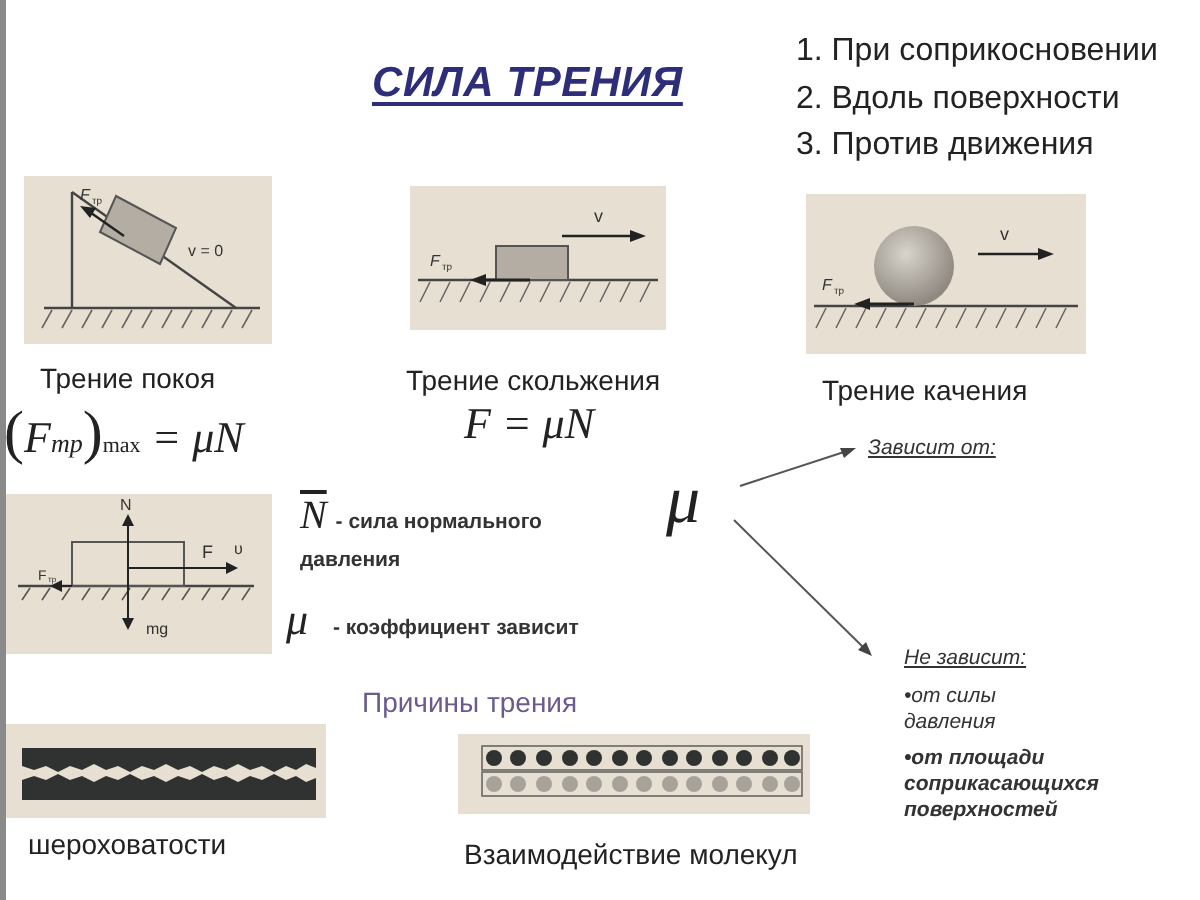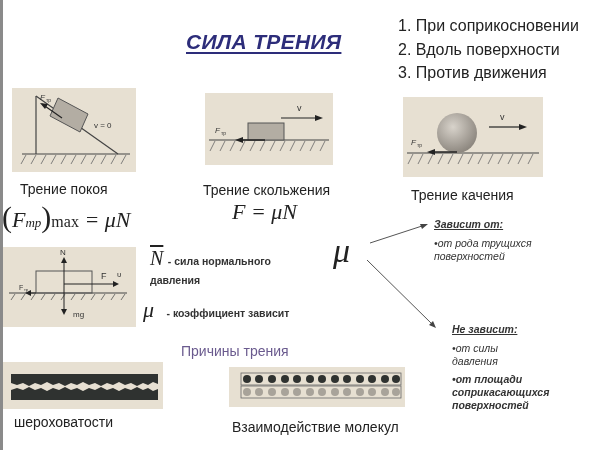--- a/index.html
+++ b/index.html
@@ -8,21 +8,21 @@
   .abs { position:absolute; }
   .leftbar { left:0; top:0; width:3px; height:450px; background:#8a8a8a; }
   .title { left:186px; top:30px; font-size:21px; font-weight:bold; font-style:italic;
            color:#2d2d7a; text-decoration:underline; text-decoration-thickness:2px; text-underline-offset:3px; letter-spacing:0.3px; }
   .rules { left:398px; top:14px; font-size:16px; color:#222; line-height:23.5px; }
   .panel { background:#e7e0d2; }
   .caption { font-size:14px; color:#222; }
   .formula { font-family:"Liberation Serif", serif; font-style:italic; font-size:22px; color:#222; }
   .mu-big { font-family:"Liberation Serif", serif; font-style:italic; font-size:34px; color:#222; }
   .dep { font-size:10.5px; font-style:italic; color:#333; line-height:13px; }
-  .dep .head { font-weight:bold; text-decoration:underline; margin-bottom:6px; }
+  .dep .head { font-weight:normal; text-decoration:underline; margin-bottom:6px; }
   .dep .item { margin-bottom:5px; }
   .legend { font-size:10.5px; font-weight:bold; color:#333; }
   .causes { left:181px; top:343px; font-size:14px; color:#6a5a8e; }
   svg { display:block; }
 </style>
 </head>
 <body>
 
 <div class="abs leftbar"></div>
 
@@ -55,21 +55,21 @@
     <polygon points="46,10 76,26 68,44 38,28" fill="#b3ada3" stroke="#555" stroke-width="1"></polygon>
     <line x1="50" y1="30" x2="30" y2="16" stroke="#222" stroke-width="1.2"></line>
     <polygon points="28,15 36,16 33,21" fill="#222"></polygon>
     <text x="28" y="12" font-size="8" font-style="italic" fill="#333" font-family="Liberation Sans, sans-serif">F</text>
     <text x="34" y="14" font-size="5" fill="#333" font-family="Liberation Sans, sans-serif">тр</text>
     <text x="82" y="40" font-size="8" fill="#333" font-family="Liberation Sans, sans-serif">v = 0</text>
   </svg>
 </div>
 <div class="abs caption" style="left:20px;top:181px;">Трение покоя</div>
 <div class="abs formula" style="left:2px;top:200px;">
-  <span style="font-size:30px;font-style:normal;">(</span><span>F</span><span style="font-size:13px;">тр</span><span style="font-size:30px;font-style:normal;">)</span><span style="font-size:16px;font-style:normal;">max</span>
+  <span style="font-size:30px;font-style:normal;">(</span><span>F</span><span style="font-size:13px;">тр</span><span style="font-size:30px;font-style:normal;">)</span><span style="font-size:11px;font-style:normal;">max</span>
   <span>= μN</span>
 </div>
 
 <div class="abs panel" style="left:205px;top:93px;width:128px;height:72px;">
   <svg width="128" height="72" viewBox="0 0 128 72">
     <line x1="4" y1="47" x2="124" y2="47" stroke="#444" stroke-width="1.2"></line>
     <g stroke="#666" stroke-width="0.8">
       <line x1="10" y1="48" x2="5" y2="58"></line>
         <line x1="20" y1="48" x2="15" y2="58"></line>
         <line x1="30" y1="48" x2="25" y2="58"></line>
@@ -179,21 +179,20 @@
 <div class="abs mu-big" style="left:333px;top:232px;">μ</div>
 <svg class="abs" style="left:360px;top:218px;" width="90" height="115" viewBox="0 0 90 115">
   <line x1="10" y1="25" x2="62" y2="8" stroke="#555" stroke-width="1"></line>
   <polygon points="68,6 60,6 62,11" fill="#444"></polygon>
   <line x1="7" y1="42" x2="72" y2="106" stroke="#555" stroke-width="1"></line>
   <polygon points="76,110 69,107 73,103" fill="#444"></polygon>
 </svg>
 
 <div class="abs dep" style="left:434px;top:218px;width:160px;">
   <div class="head">Зависит от:</div>
-  <div class="item" style="width:110px;">•от рода трущихся поверхностей</div>
 </div>
 
 <div class="abs dep" style="left:452px;top:323px;width:140px;">
   <div class="head">Не зависит:</div>
   <div class="item" style="width:70px;">•от силы давления</div>
   <div class="item" style="width:105px;font-weight:bold;">•от площади соприкасающихся поверхностей</div>
 </div>
 
 <div class="abs causes">Причины трения</div>
 

